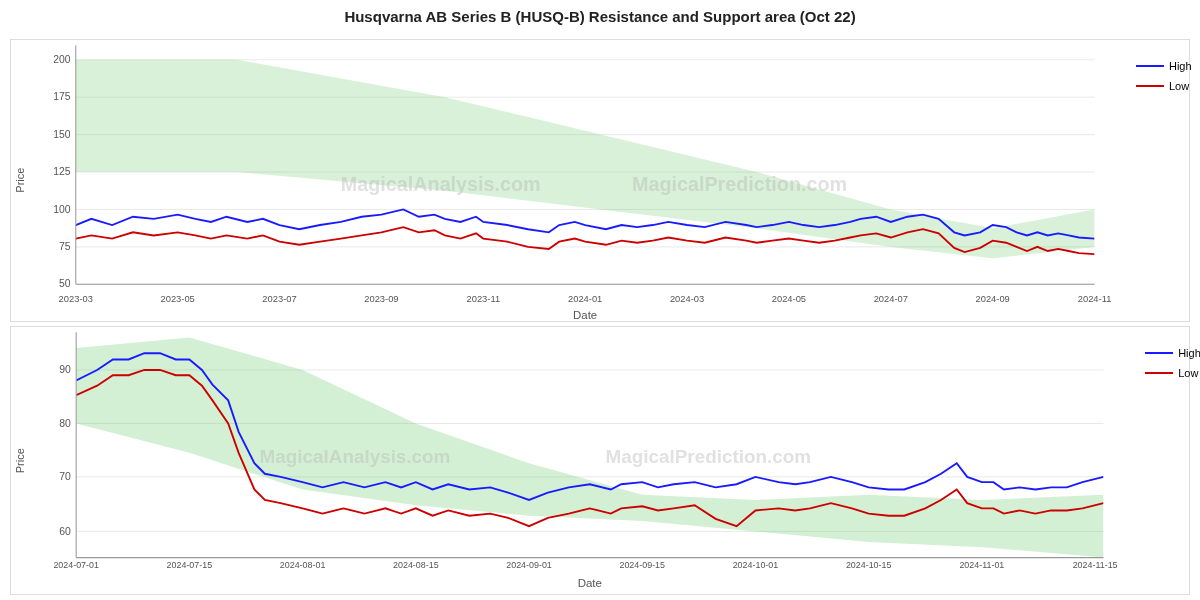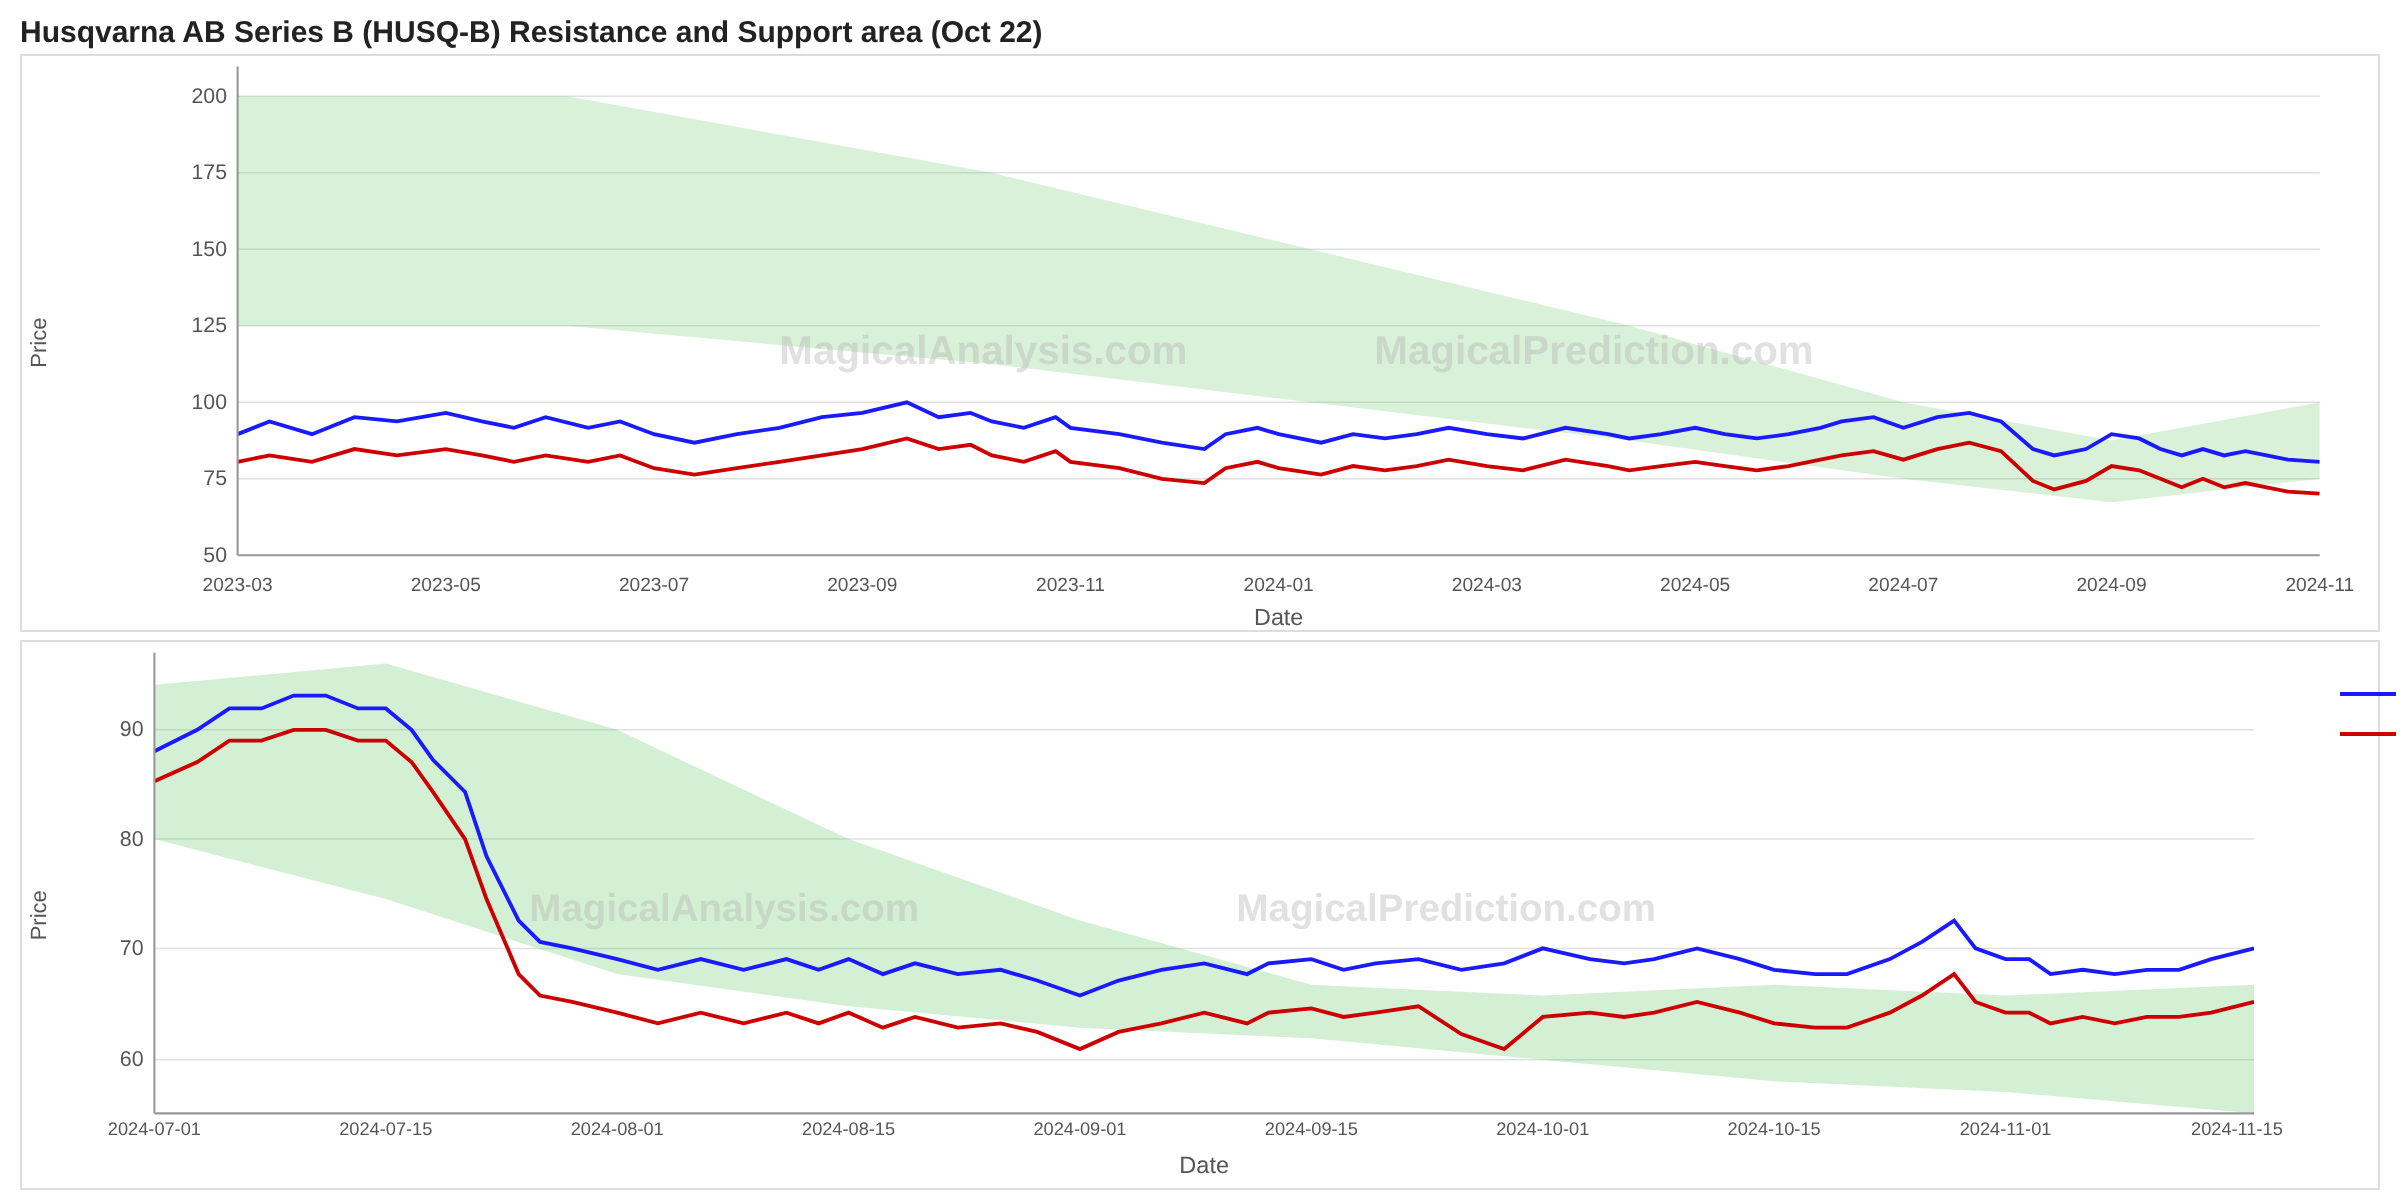--- a/index.html
+++ b/index.html
@@ -11,25 +11,25 @@
       overflow: hidden;
     }
     .chart-container {
       width: 1200px;
       height: 600px;
       display: flex;
       flex-direction: column;
       padding: 8px 10px 5px 10px;
     }
     .title {
-      text-align: left;
+      text-align: center;
       font-size: 15px;
       font-weight: bold;
       color: #222;
-      margin-bottom: 2px;
+      margin-bottom: 14px;
     }
     .subtitle {
       text-align: center;
       font-size: 11px;
       color: #555;
       margin-bottom: 4px;
     }
     .charts-area {
       display: flex;
       flex-direction: column;
@@ -85,21 +85,21 @@
     .divider { height: 4px; }
   </style>
 </head>
 <body>
 
 <div class="chart-container">
   <div class="title">Husqvarna AB Series B (HUSQ-B) Resistance and Support area (Oct 22)</div>
 
   <div class="charts-area">
 
-    <div class="chart-panel" style="flex:1.05;gap:42px;">
+    <div class="chart-panel" style="flex:1.05;">
       <div class="y-axis-label">Price</div>
       <div class="chart-with-legend">
         <svg class="svg-chart" viewBox="0 0 1060 270" preserveAspectRatio="none">
 
           <defs>
             <clipPath id="clip1">
               <rect x="45" y="5" width="980" height="230"></rect>
             </clipPath>
           </defs>
 

